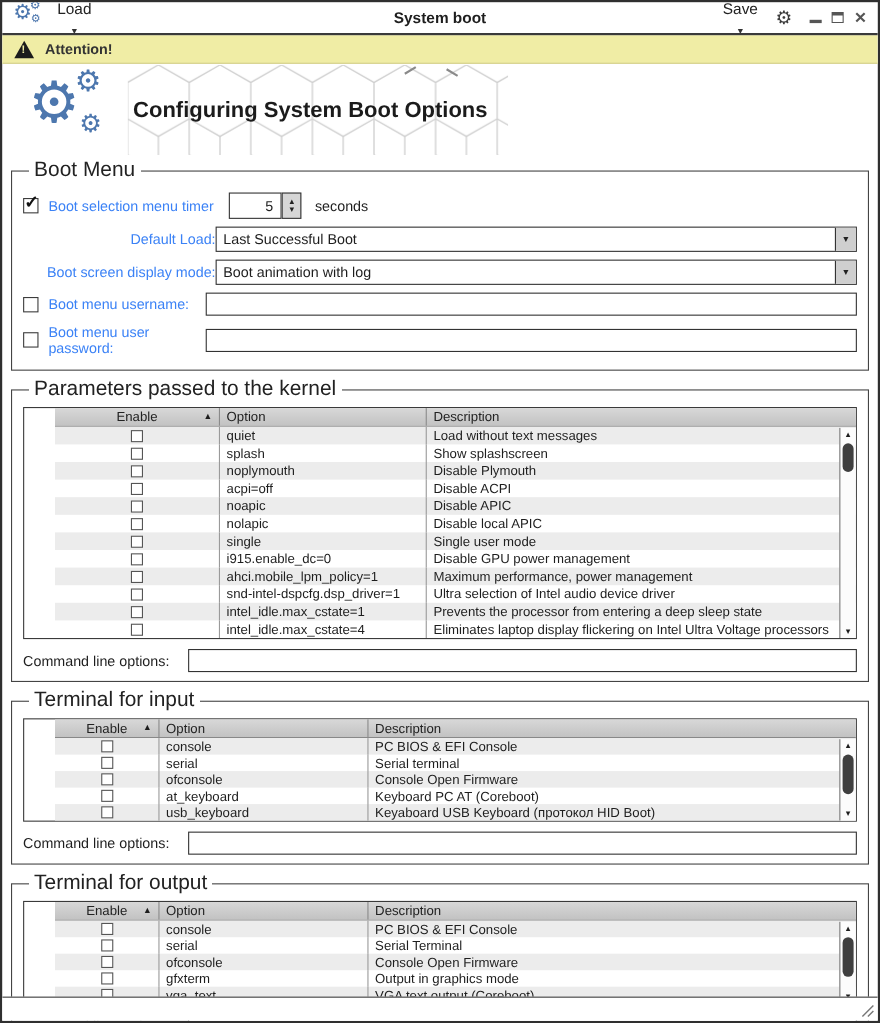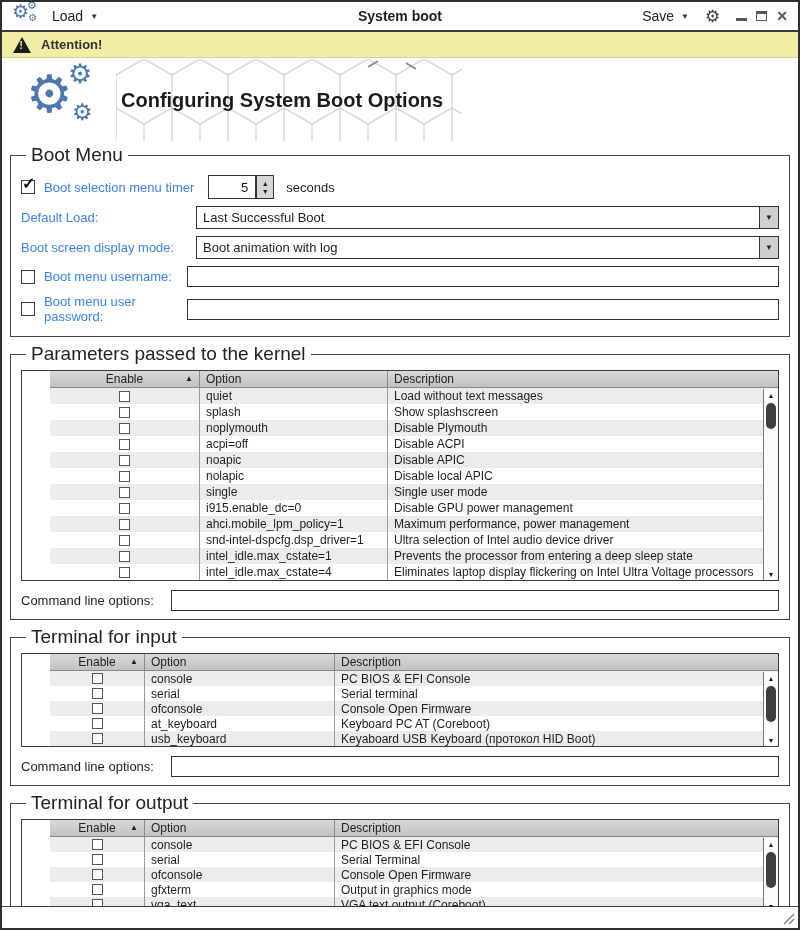--- a/index.html
+++ b/index.html
@@ -9,21 +9,21 @@
     background:#fff; color:#1e1e1e;
     border:2px solid #2f2f2f;
     position:relative; overflow:hidden;
   }
   
   .titlebar { height:30px; border-bottom:2px solid #3a3a3a; display:flex; align-items:center; padding:0 10px; position:relative; }
   .gears { position:relative; width:30px; height:24px; color:#4d77ae; flex:none; }
   .gears .g1 { position:absolute; left:0; top:-2px; font-size:19px; line-height:1; }
   .gears .g2 { position:absolute; left:15px; top:-4px; font-size:11px; line-height:1; }
   .gears .g3 { position:absolute; left:16px; top:9px; font-size:10px; line-height:1; }
-  .menu-item { display:flex; align-items:center; gap:7px; font-size:14px; color:#222; margin-left:10px; cursor:default; }
+  .menu-item { display:flex; align-items:center; gap:7px; font-size:14px; color:#222; margin-left:10px; cursor:default;flex-direction:column; }
   .caret { font-size:8px; color:#333; line-height:1; padding-top:2px; }
   .tb-title { position:absolute; left:0; right:0; text-align:center; font-weight:bold; font-size:14px; pointer-events:none; }
   .tb-right { margin-left:auto; display:flex; align-items:center; gap:16px; }
   .settings-gear { font-size:17px; color:#3c3c3c; line-height:1; }
   .winctl { display:flex; align-items:center; gap:9px; }
   .btn-min { width:11px; height:3px; background:#555; margin-top:6px; }
   .btn-max { width:11px; height:10px; border:1.5px solid #555; border-top:3px solid #555; background:#fff; }
   .btn-close { font-size:14px; color:#555; font-weight:bold; line-height:1; }
   
   .banner { height:26px; background:#f0eda5; border-bottom:1px solid #d3cf8c; display:flex; align-items:center; gap:10px; padding:0 11px; }
@@ -41,21 +41,21 @@
   .header-title { position:absolute; inset:0; display:flex; align-items:center; padding-left:5px; font-size:20px; font-weight:bold; color:#1b1b1b; }
   
   fieldset { border:1.5px solid #444; margin:0 8px 6px; padding:3px 10px 8px; }
   legend { font-size:19px; color:#222; padding:0 5px; margin-left:5px; }
   
   .bm-row { display:flex; align-items:center; margin:6px 0 7px; font-size:13px; }
   .cb { width:14px; height:14px; border:1.5px solid #3c3c3c; background:#fff; position:relative; margin-right:9px; flex:none; }
   .cb .mark { display:none; position:absolute; left:0px; top:-7px; font-size:16px; font-weight:bold; color:#111; }
   .cb.checked .mark { display:block; }
   .bm-label { color:#3b82f6; }
-  .lbl-fix { flex:0 0 175px; }
+  .lbl-fix { flex:0 0 175px;text-align:right; }
   .spinner { display:flex; margin-left:14px; }
   .spin-val { width:48px; height:24px; border:1.5px solid #333; background:#fff; display:flex; align-items:center; justify-content:flex-end; padding-right:7px; font-size:13px; }
   .spin-btn { width:18px; height:24px; background:#d6d6d6; border:1.5px solid #333; border-left-width:1px; display:flex; flex-direction:column; align-items:center; justify-content:center; gap:1px; }
   .spin-btn span { font-size:7px; line-height:1; color:#222; }
   .unit { margin-left:12px; }
   .dropdown { flex:1; height:23px; border:1.5px solid #333; background:#fff; display:flex; align-items:center; padding-left:6px; font-size:13px; }
   .dd-btn { margin-left:auto; width:19px; align-self:stretch; background:#cfcfcf; border-left:1.5px solid #333; display:flex; align-items:center; justify-content:center; }
   .dd-btn span { font-size:8px; color:#222; line-height:1; }
   .text-input { flex:1; height:21px; border:1.5px solid #333; background:#fff; font:inherit; font-size:13px; padding:0 5px; outline:none; }
   

